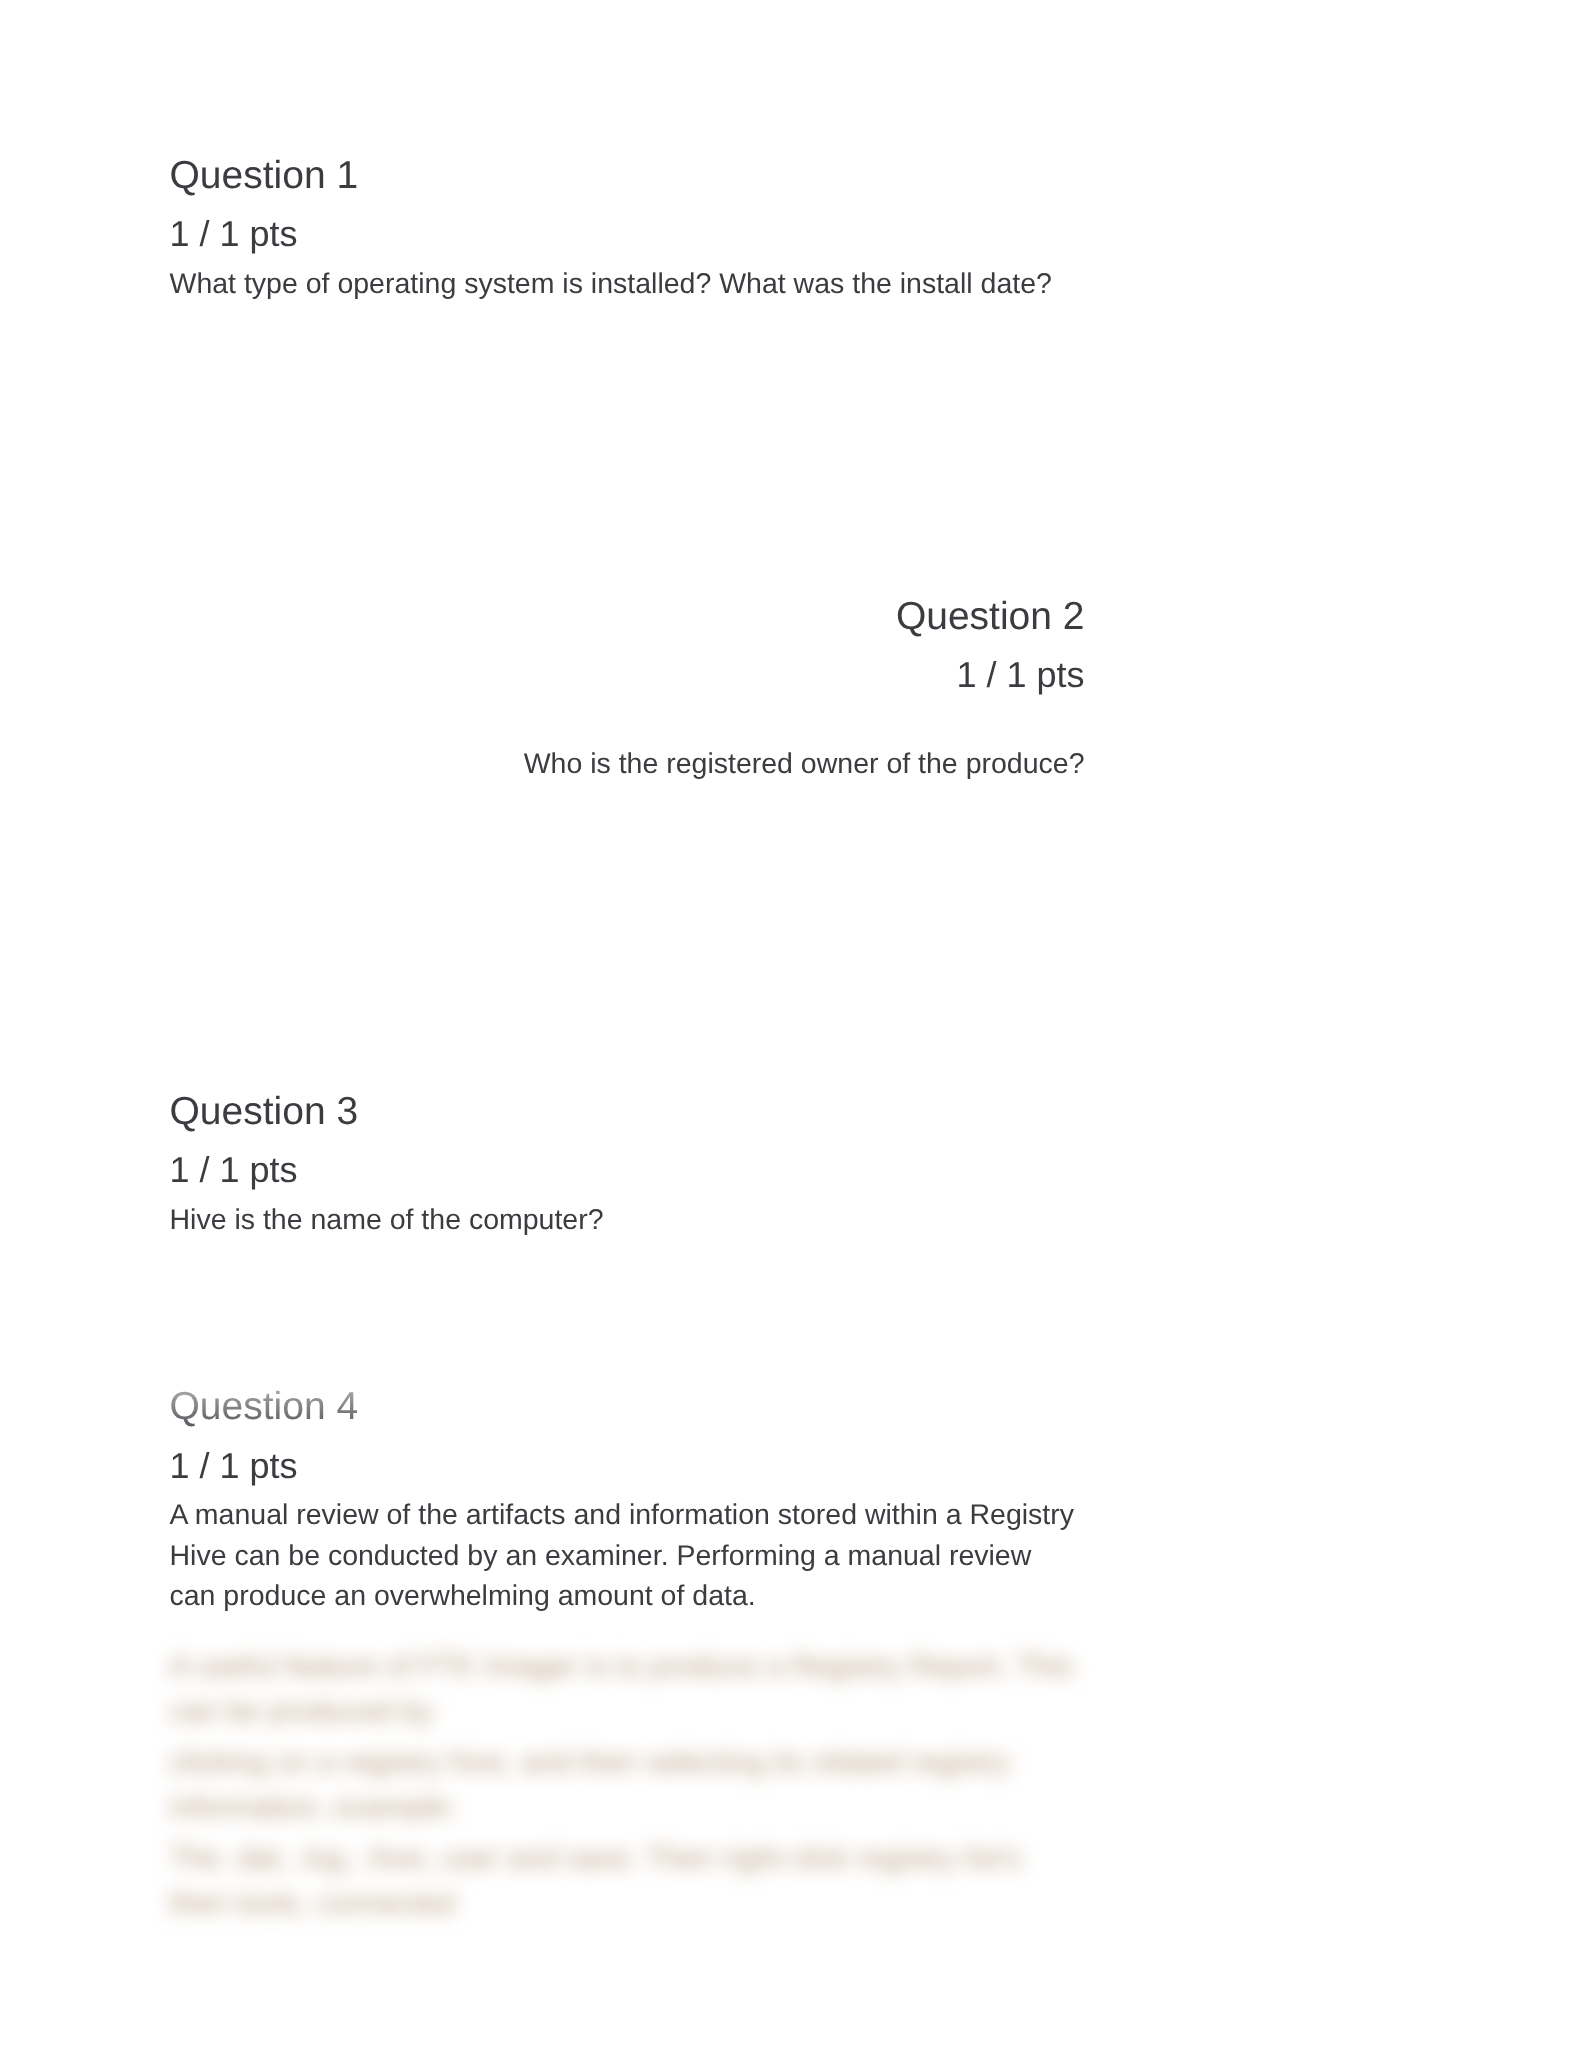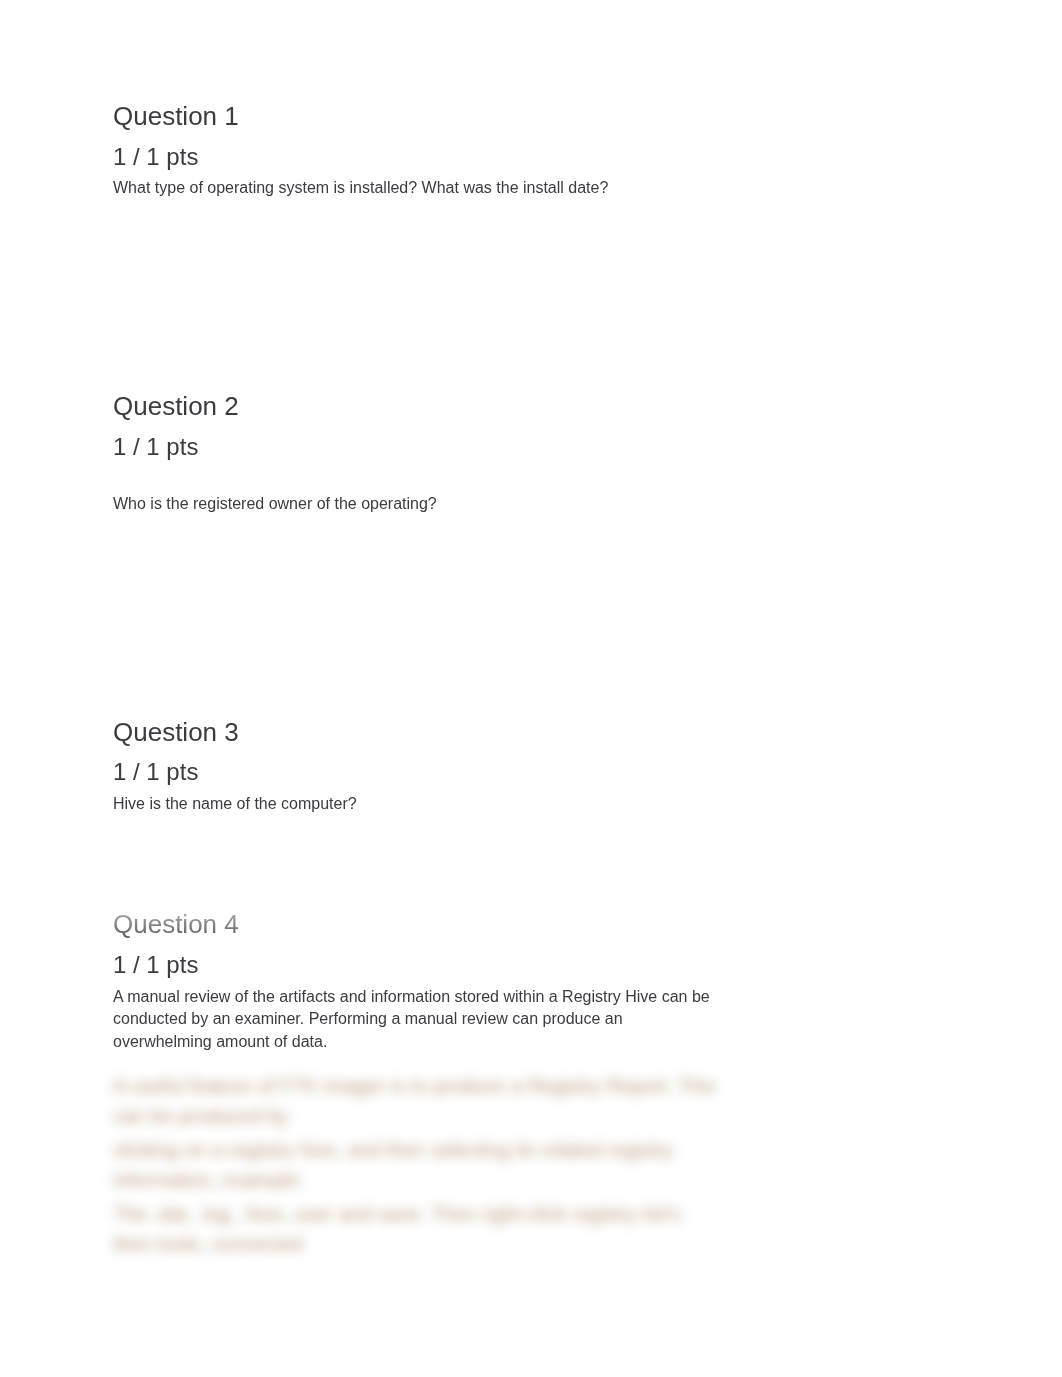--- a/index.html
+++ b/index.html
@@ -35,36 +35,37 @@
     
     .question-points {
       font-size: 24px;
       font-weight: 400;
       color: #3a3c40;
       margin-bottom: 4px;
       line-height: 1.4;
     }
     
     .question-text {
-      font-size: 16px;
+      font-size: 19px;
       font-weight: 400;
       color: #3a3c40;
       line-height: 1.4;
     }
     
     .question-text-spaced {
       margin-top: 30px;
     }
     
     .q1-block {
       margin-bottom: 190px;
     }
     
     .q2-block {
       margin-bottom: 200px;
+      text-align: right;
     }
     
     .q3-block {
       margin-bottom: 93px;
     }
     
     .q4-block {
       position: relative;
     }
     
@@ -97,21 +98,21 @@
 
   <div class="question-block q1-block">
     <h2 class="question-title">Question 1</h2>
     <div class="question-points">1 / 1 pts</div>
     <div class="question-text">What type of operating system is installed? What was the install date?</div>
   </div>
 
   <div class="question-block q2-block">
     <h2 class="question-title">Question 2</h2>
     <div class="question-points">1 / 1 pts</div>
-    <div class="question-text question-text-spaced">Who is the registered owner of the operating?</div>
+    <div class="question-text question-text-spaced">Who is the registered owner of the produce?</div>
   </div>
 
   <div class="question-block q3-block">
     <h2 class="question-title">Question 3</h2>
     <div class="question-points">1 / 1 pts</div>
     <div class="question-text">Hive is the name of the computer?</div>
   </div>
 
   <div class="question-block q4-block">
     <div class="white-overlay"></div>

